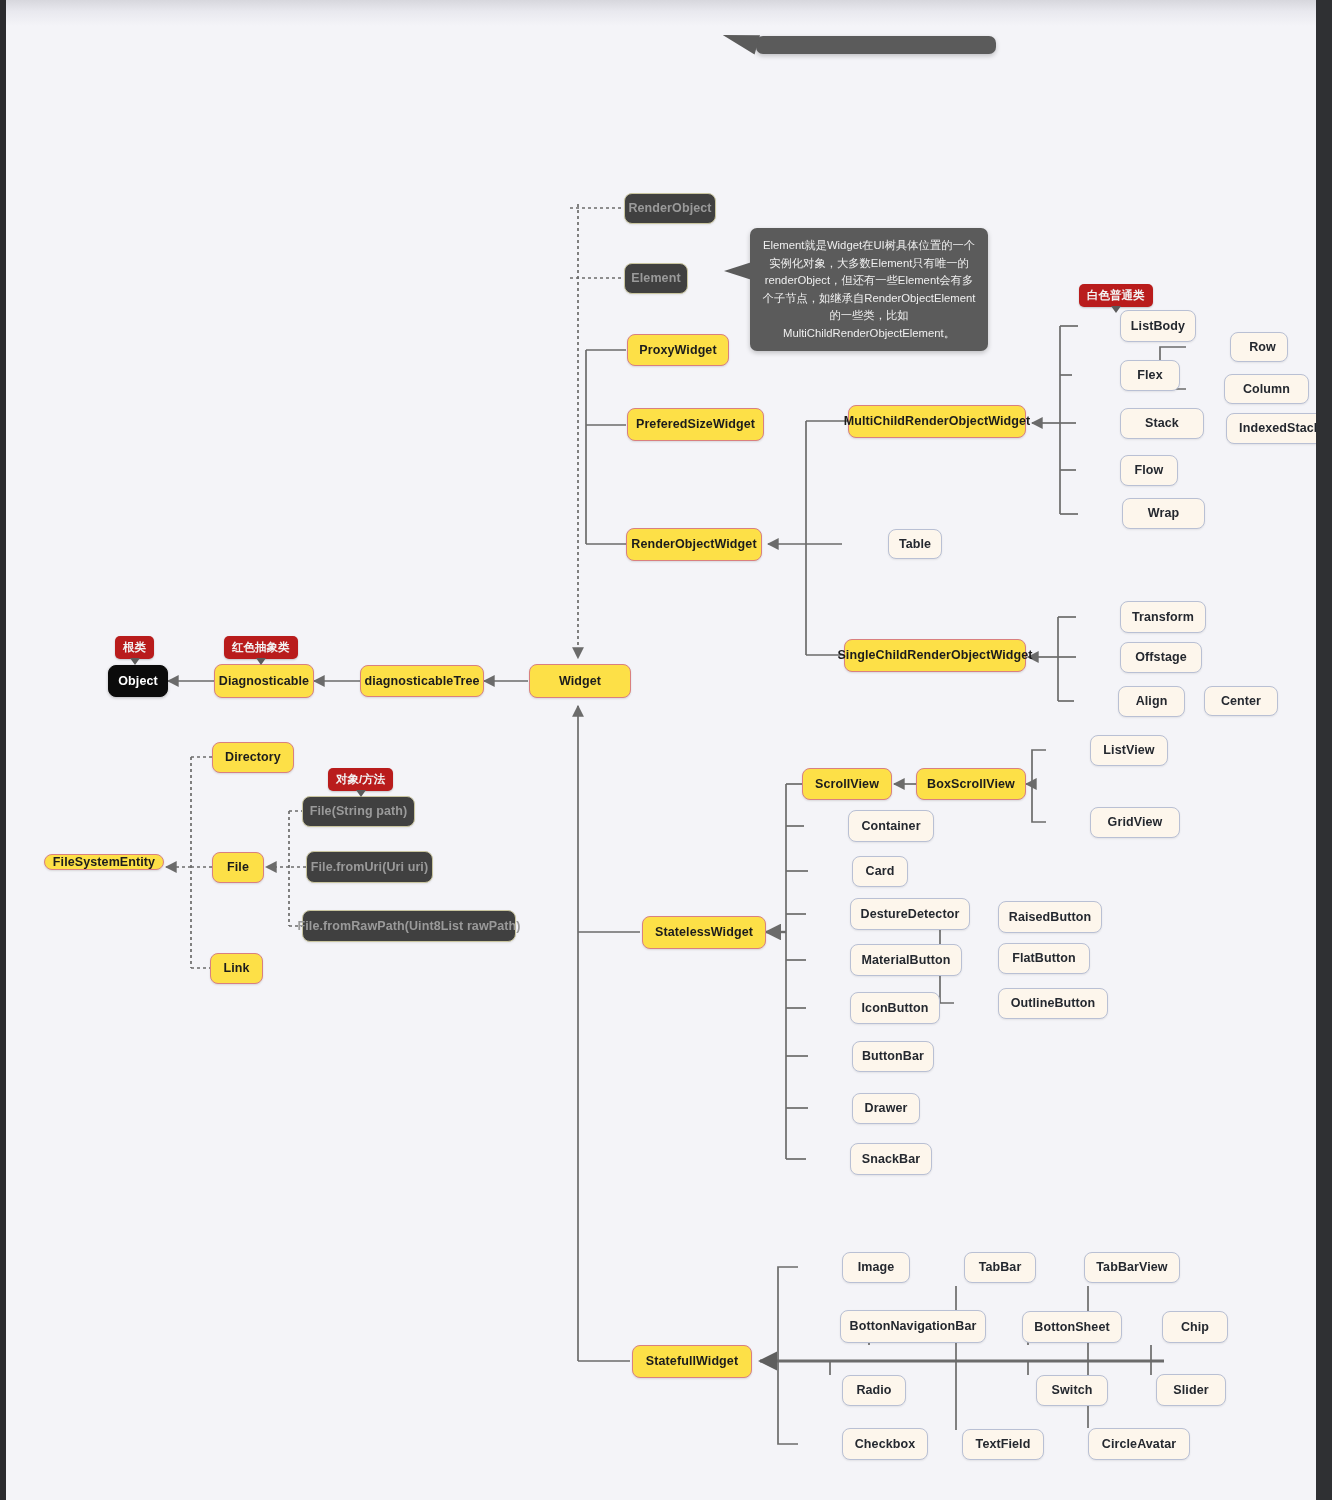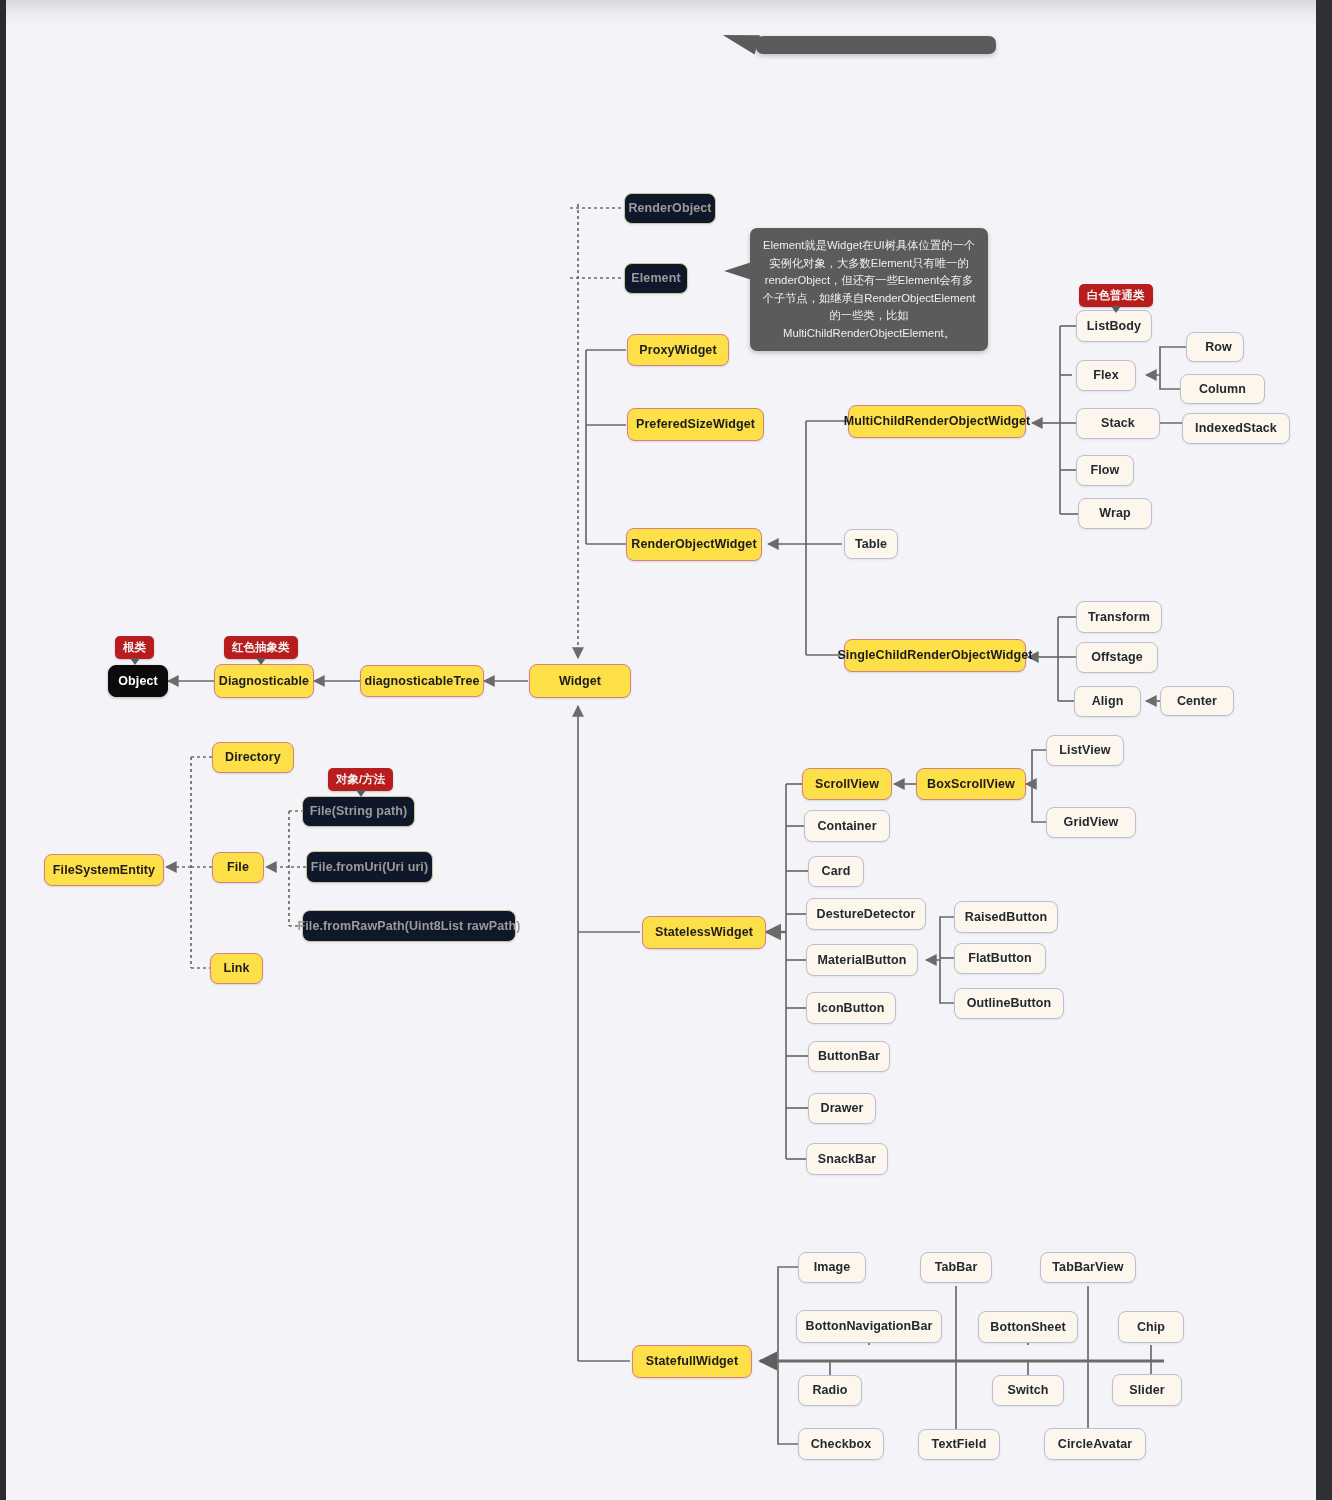--- a/index.html
+++ b/index.html
@@ -37,24 +37,25 @@
   }
   
   .n-red{
     background:#fde047;border:1px solid #d98080;color:#1c1c1c;font-weight:700;
     box-shadow:0 1px 2px rgba(0,0,0,.12);
   }
   
   .n-white{
     background:#fdf6ec;border:1px solid #b9c0d4;color:#24282f;font-weight:600;
     box-shadow:0 1px 2px rgba(0,0,0,.08);
+    margin-left:44px;
   }
   
   .n-khaki{
-    background:#0f172a;border:1px solid #c9c59f;color:#9a9a9a;font-weight:600;
+    background:#404040;border:1px solid #c9c59f;color:#9a9a9a;font-weight:600;
     box-shadow:0 1px 2px rgba(0,0,0,.08);
   }
   
   .n-black{
     background:#0b0b0b;border:1px solid #0b0b0b;color:#ffffff;font-weight:600;
     box-shadow:0 1px 3px rgba(0,0,0,.25);
   }
 
   
   .badge{
@@ -239,32 +240,32 @@
   <div class="node n-red" style="left:626px;top:528px;width:136px;height:33px;">RenderObjectWidget</div>
 
   <div class="node n-red" style="left:848px;top:405px;width:178px;height:33px;">MultiChildRenderObjectWidget</div>
   <div class="node n-red" style="left:844px;top:639px;width:182px;height:33px;">SingleChildRenderObjectWidget</div>
   <div class="node n-white" style="left:844px;top:529px;width:54px;height:30px;">Table</div>
 
   <div class="node n-white" style="left:1076px;top:310px;width:76px;height:32px;">ListBody</div>
   <div class="node n-white" style="left:1076px;top:360px;width:60px;height:31px;">Flex</div>
   <div class="node n-white" style="left:1076px;top:408px;width:84px;height:31px;">Stack</div>
   <div class="node n-white" style="left:1076px;top:455px;width:58px;height:31px;">Flow</div>
-  <div class="node n-white" style="left:1078px;top:498px;width:74px;height:31px;">Wrap</div>
+  <div class="node n-white" style="left:1078px;top:498px;width:83px;height:31px;">Wrap</div>
 
   <div class="node n-white" style="left:1186px;top:332px;width:58px;height:30px;padding-left:15px;">Row</div>
   <div class="node n-white" style="left:1180px;top:374px;width:85px;height:30px;">Column</div>
   <div class="node n-white" style="left:1182px;top:413px;width:108px;height:31px;">IndexedStack</div>
 
   <div class="node n-white" style="left:1076px;top:601px;width:86px;height:32px;">Transform</div>
   <div class="node n-white" style="left:1076px;top:642px;width:82px;height:31px;">Offstage</div>
   <div class="node n-white" style="left:1074px;top:686px;width:67px;height:31px;">Align</div>
   <div class="node n-white" style="left:1160px;top:686px;width:74px;height:30px;">Center</div>
 
-  <div class="node n-red" style="left:44px;top:854px;width:120px;height:32px;">FileSystemEntity</div>
+  <div class="node n-red" style="left:44px;top:854px;width:120px;height:16px;">FileSystemEntity</div>
   <div class="node n-red" style="left:212px;top:742px;width:82px;height:31px;">Directory</div>
   <div class="node n-red" style="left:212px;top:852px;width:52px;height:31px;">File</div>
   <div class="node n-red" style="left:210px;top:953px;width:53px;height:31px;">Link</div>
   <div class="node n-khaki" style="left:302px;top:796px;width:113px;height:31px;">File(String path)</div>
   <div class="node n-khaki" style="left:306px;top:851px;width:127px;height:32px;">File.fromUri(Uri uri)</div>
   <div class="node n-khaki" style="left:302px;top:910px;width:214px;height:32px;">File.fromRawPath(Uint8List rawPath)</div>
 
   <div class="node n-red" style="left:642px;top:916px;width:124px;height:33px;">StatelessWidget</div>
 
   <div class="node n-red" style="left:802px;top:768px;width:90px;height:32px;">ScrollView</div>

